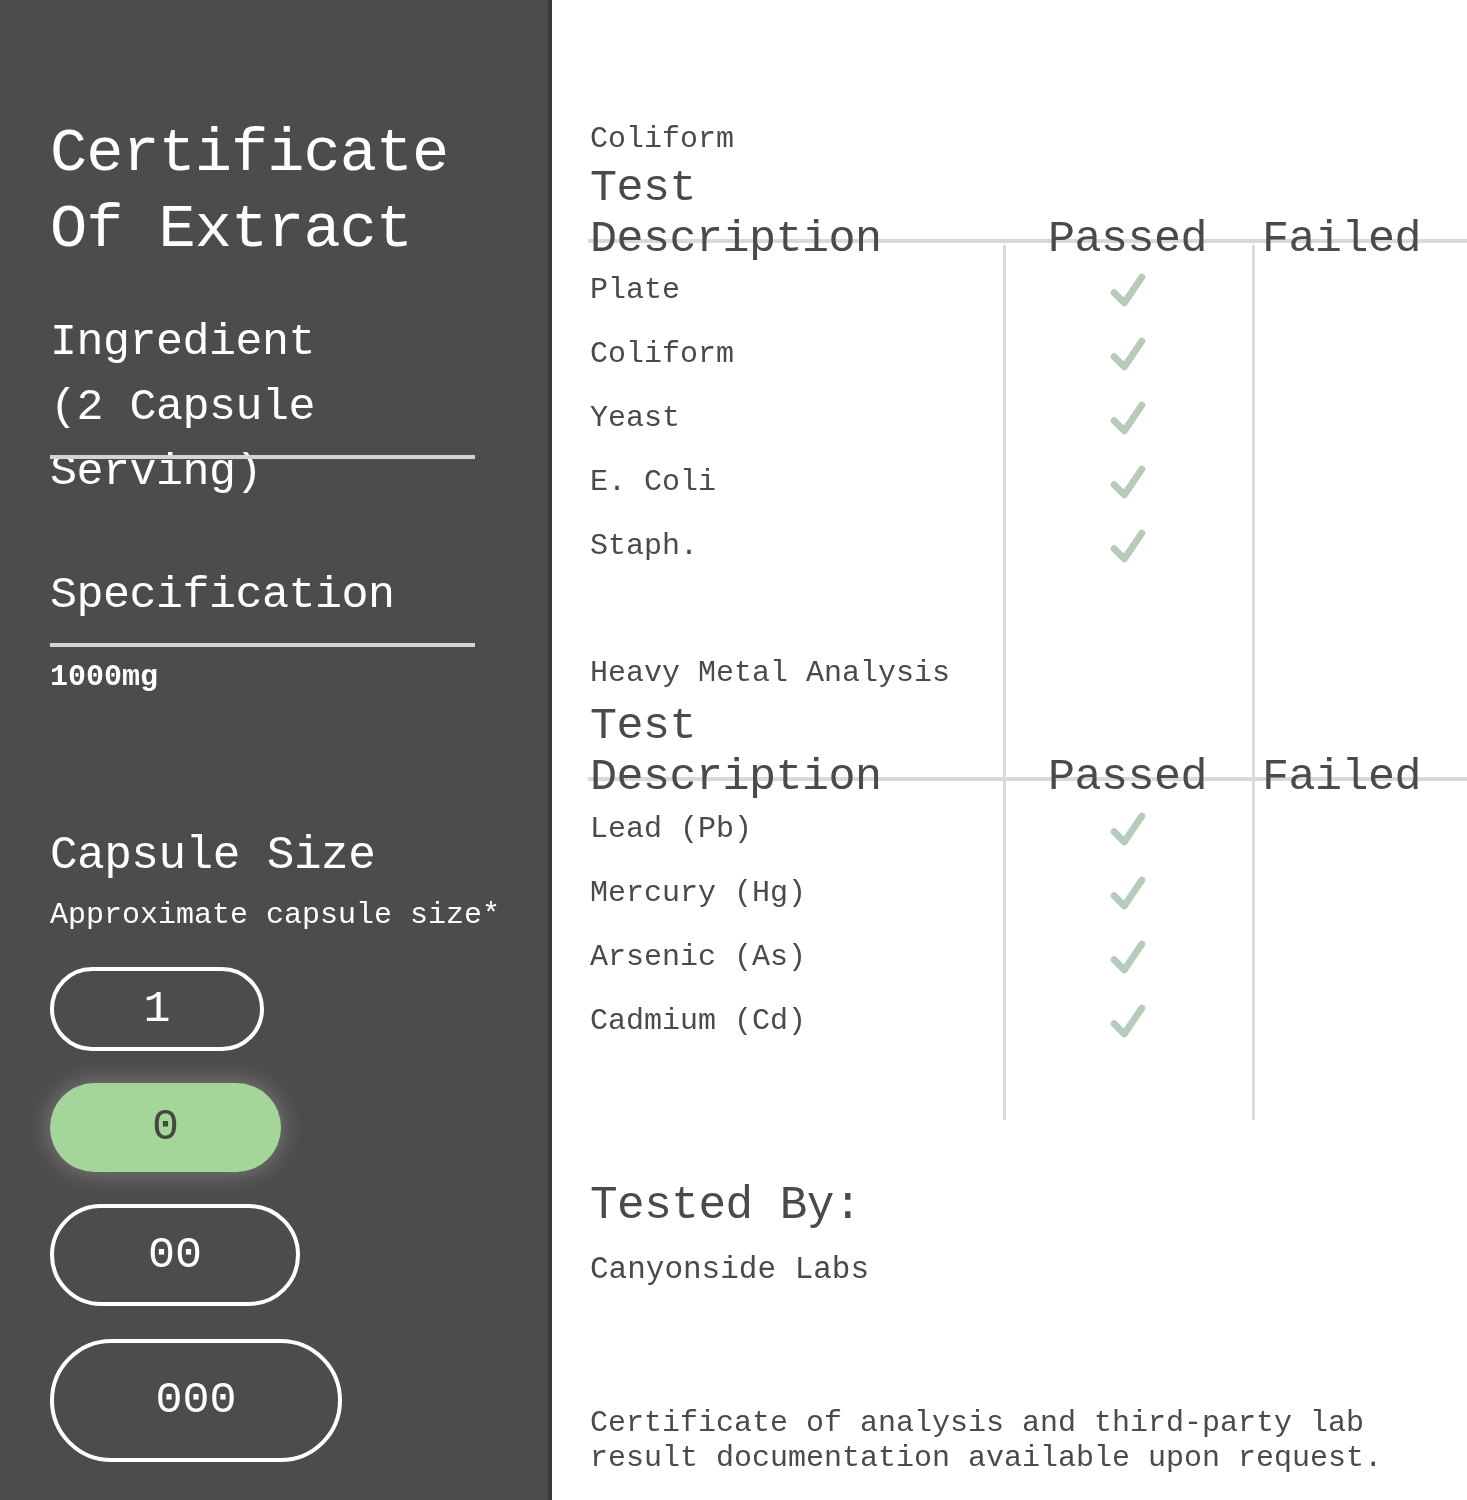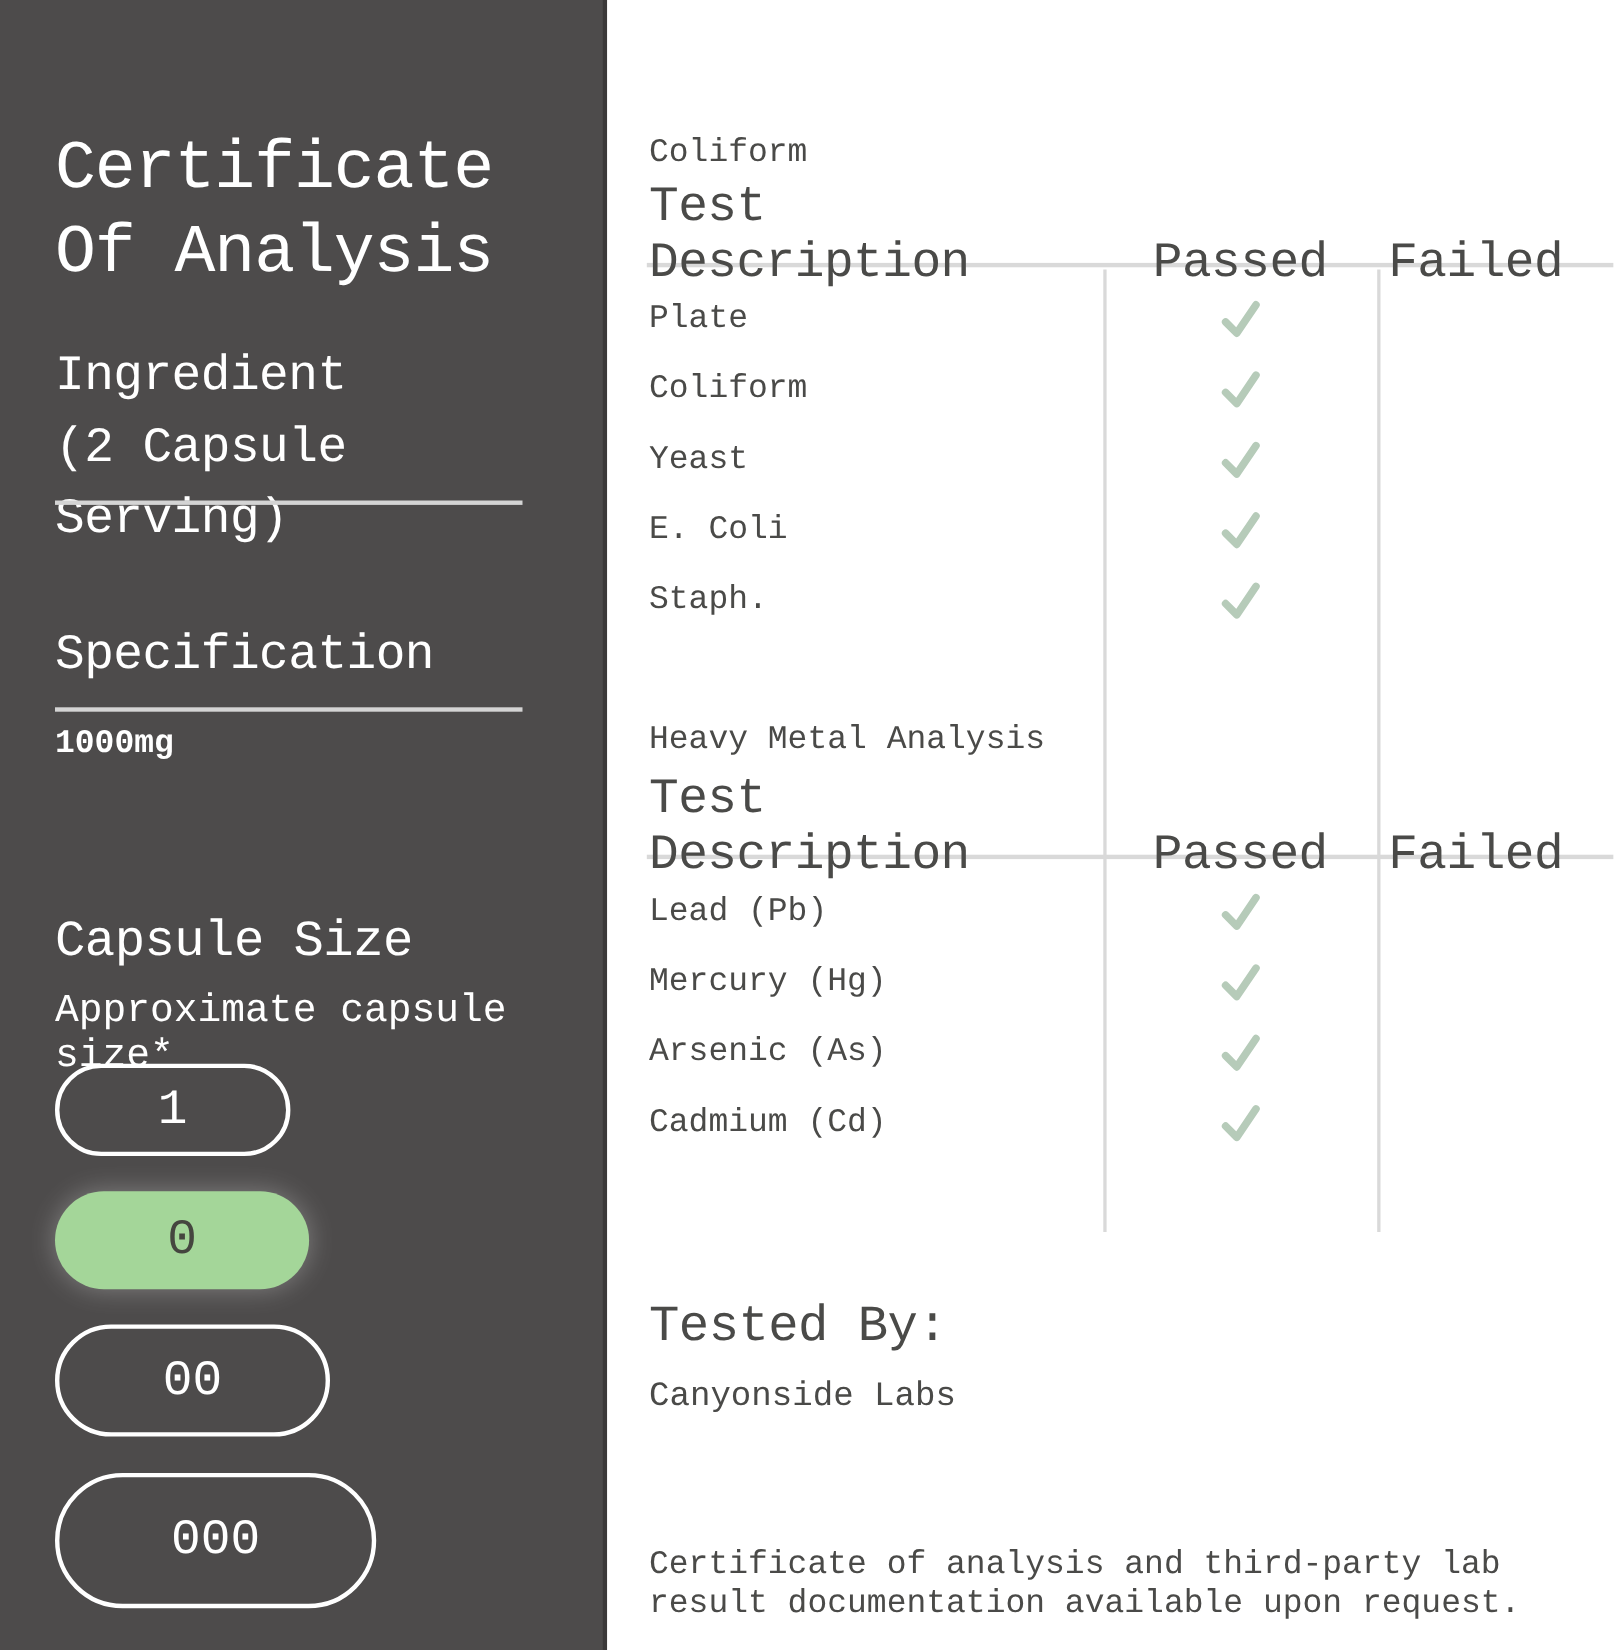--- a/index.html
+++ b/index.html
@@ -64,21 +64,21 @@
     font-weight: 700;
   }
   .capsule-heading {
     top: 830px;
     font-size: 46px;
     font-weight: 500;
     letter-spacing: -0.5px;
   }
   .capsule-sub {
     top: 898px;
-    font-size: 36px;
+    font-size: 30px;
     font-weight: 500;
   }
   .pill {
     position: absolute;
     left: 50px;
     box-sizing: border-box;
     display: flex;
     align-items: center;
     justify-content: center;
     border: 4px solid #ffffff;
@@ -182,21 +182,21 @@
 </style>
 </head>
 <body>
 
 <div class="canvas">
 
   <div class="sidebar">
 
     <div class="sb-abs coa-title">
       <div>Certificate</div>
-      <div>Of Analysis</div>
+      <div>Of Extract</div>
     </div>
 
     <div class="sb-abs ingredient-heading">
       <div>Ingredient</div>
       <div>(2 Capsule Serving)</div>
     </div>
 
     <div class="divider divider-1"></div>
 
 

